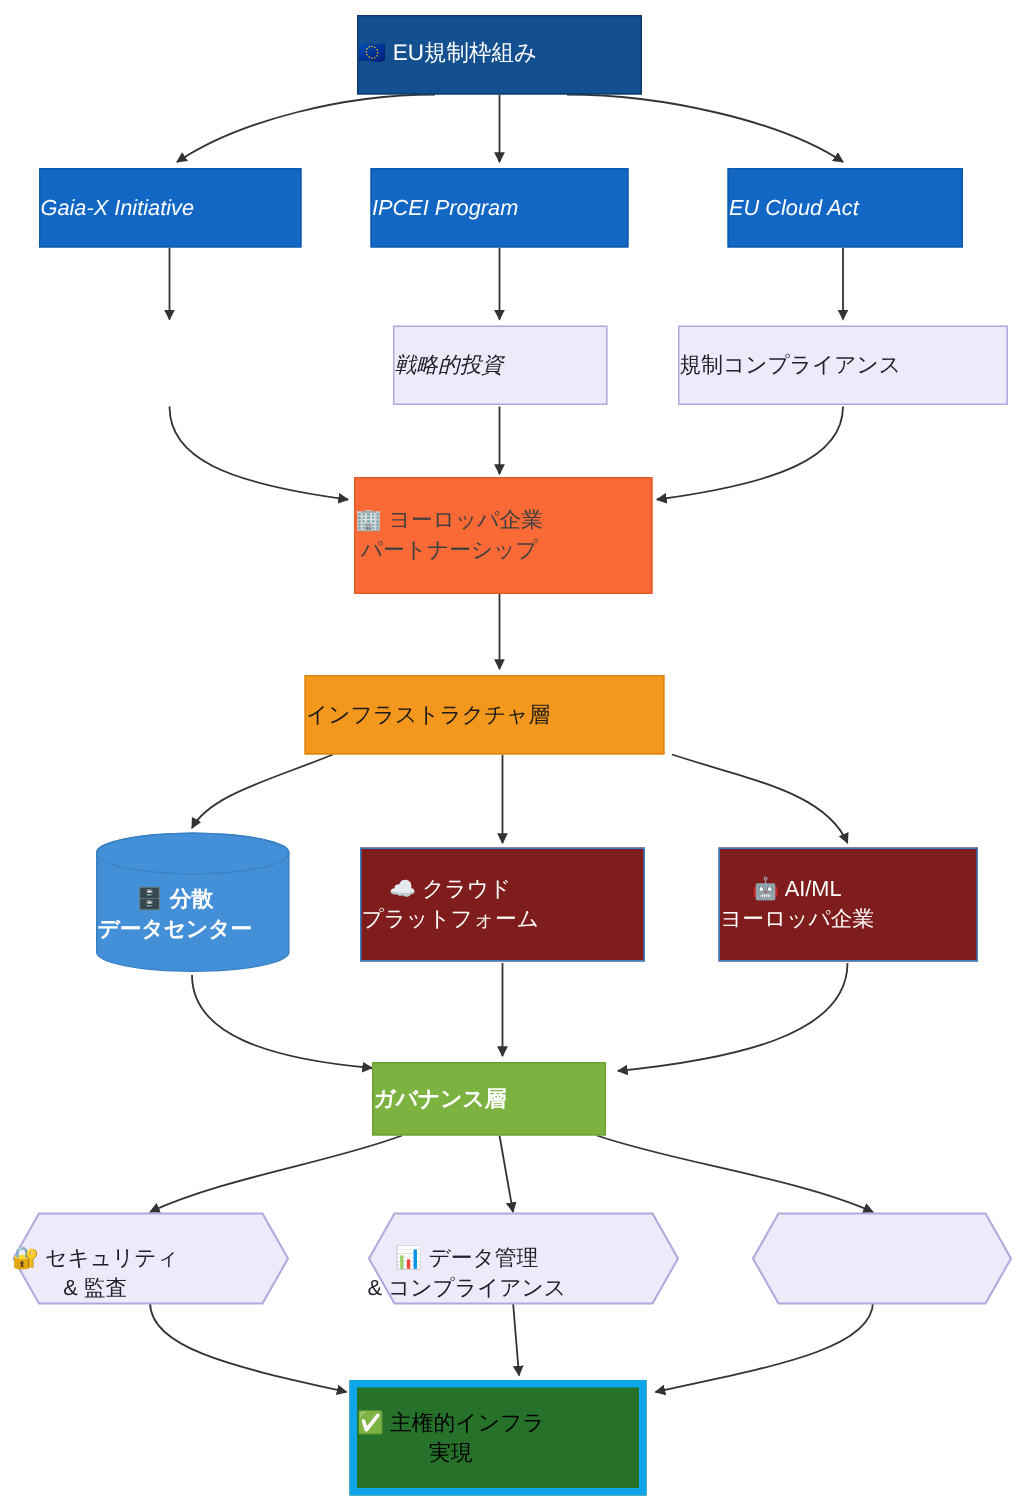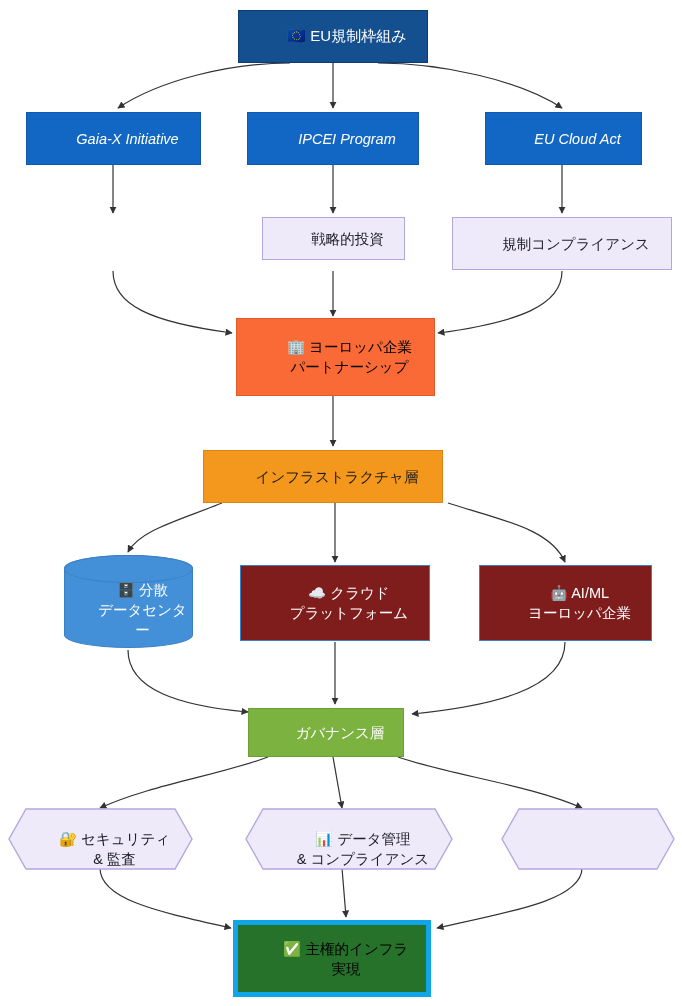--- a/index.html
+++ b/index.html
@@ -24,26 +24,24 @@
     top: 0;
     width: 682px;
     height: 1006px;
     pointer-events: none;
   }
   .node {
     position: absolute;
     box-sizing: border-box;
     display: flex;
     align-items: center;
-    justify-content: center;
     text-align: center;
     line-height: 1.38;
     white-space: pre-line;
     z-index: 2;
-    padding-left: 28px;
   }
   .node-label {
     display: block;
     white-space: pre-line;
   }
 
   
   .n-root {
     background: #14508f;
     border: 1px solid #0e3c6e;
@@ -59,21 +57,21 @@
   }
   .n-principle {
     background: #eeeafa;
     border: 1px solid #b3a8dd;
     color: #20202a;
     font-size: 14.5px;
   }
   .n-partnership {
     background: #f96a36;
     border: 1px solid #e35a29;
-    color: #000000;
+    color: #404040;
     font-size: 14.5px;
   }
   .n-infra {
     background: #f3971d;
     border: 1px solid #dd8510;
     color: #1a1a1a;
     font-size: 14.5px;
   }
   .n-tech {
     background: #7f1d1d;
@@ -112,20 +110,21 @@
     box-sizing: border-box;
     border: 1px solid #3a80c4;
     border-radius: 50%;
     background: #4490d8;
     pointer-events: none;
   }
   .cyl-text {
     position: relative;
     z-index: 1;
     padding-top: 16px;
+    font-weight: bold;
   }
 
   
   .n-hex {
     background: transparent;
     border: none;
     color: #20202a;
     font-size: 14.5px;
   }
   .hex-bg {
@@ -194,21 +193,21 @@
   <div class="node n-policy" style="left:26px; top:112px; width:175px; height:53px;">
     <span class="node-label">Gaia-X Initiative</span>
   </div>
   <div class="node n-policy" style="left:247px; top:112px; width:172px; height:53px;">
     <span class="node-label">IPCEI Program</span>
   </div>
   <div class="node n-policy" style="left:485px; top:112px; width:157px; height:53px;">
     <span class="node-label">EU Cloud Act</span>
   </div>
 
-  <div class="node n-principle" style="left:262px; top:217px; width:143px; height:43px;">
+  <div class="node n-principle" style="left:262px; top:217px; width:143px; height:53px;font-style:italic;">
     <span class="node-label">戦略的投資</span>
   </div>
   <div class="node n-principle" style="left:452px; top:217px; width:220px; height:53px;">
     <span class="node-label">規制コンプライアンス</span>
   </div>
 
   <div class="node n-partnership" style="left:236px; top:318px; width:199px; height:78px;">
     <span class="node-label">🏢 ヨーロッパ企業
 パートナーシップ</span>
   </div>
@@ -224,21 +223,21 @@
   </div>
   <div class="node n-tech" style="left:240px; top:565px; width:190px; height:76px;">
     <span class="node-label">☁️ クラウド
 プラットフォーム</span>
   </div>
   <div class="node n-tech" style="left:479px; top:565px; width:173px; height:76px;">
     <span class="node-label">🤖 AI/ML
 ヨーロッパ企業</span>
   </div>
 
-  <div class="node n-governance" style="left:248px; top:708px; width:156px; height:49px;">
+  <div class="node n-governance" style="left:248px; top:708px; width:156px; height:49px;font-weight:bold;">
     <span class="node-label">ガバナンス層</span>
   </div>
 
   <div class="node n-hex" style="left:8px; top:808px; width:185px; height:62px;">
     <svg class="hex-bg" viewBox="0 0 185 62" preserveAspectRatio="none">
       <polygon points="18,1 167,1 184,31 167,61 18,61 1,31" fill="#eeeafa" stroke="#b3a8dd" stroke-width="1.4"></polygon>
     </svg>
     <span class="node-label hex-text">🔐 セキュリティ
 &amp; 監査</span>
   </div>

